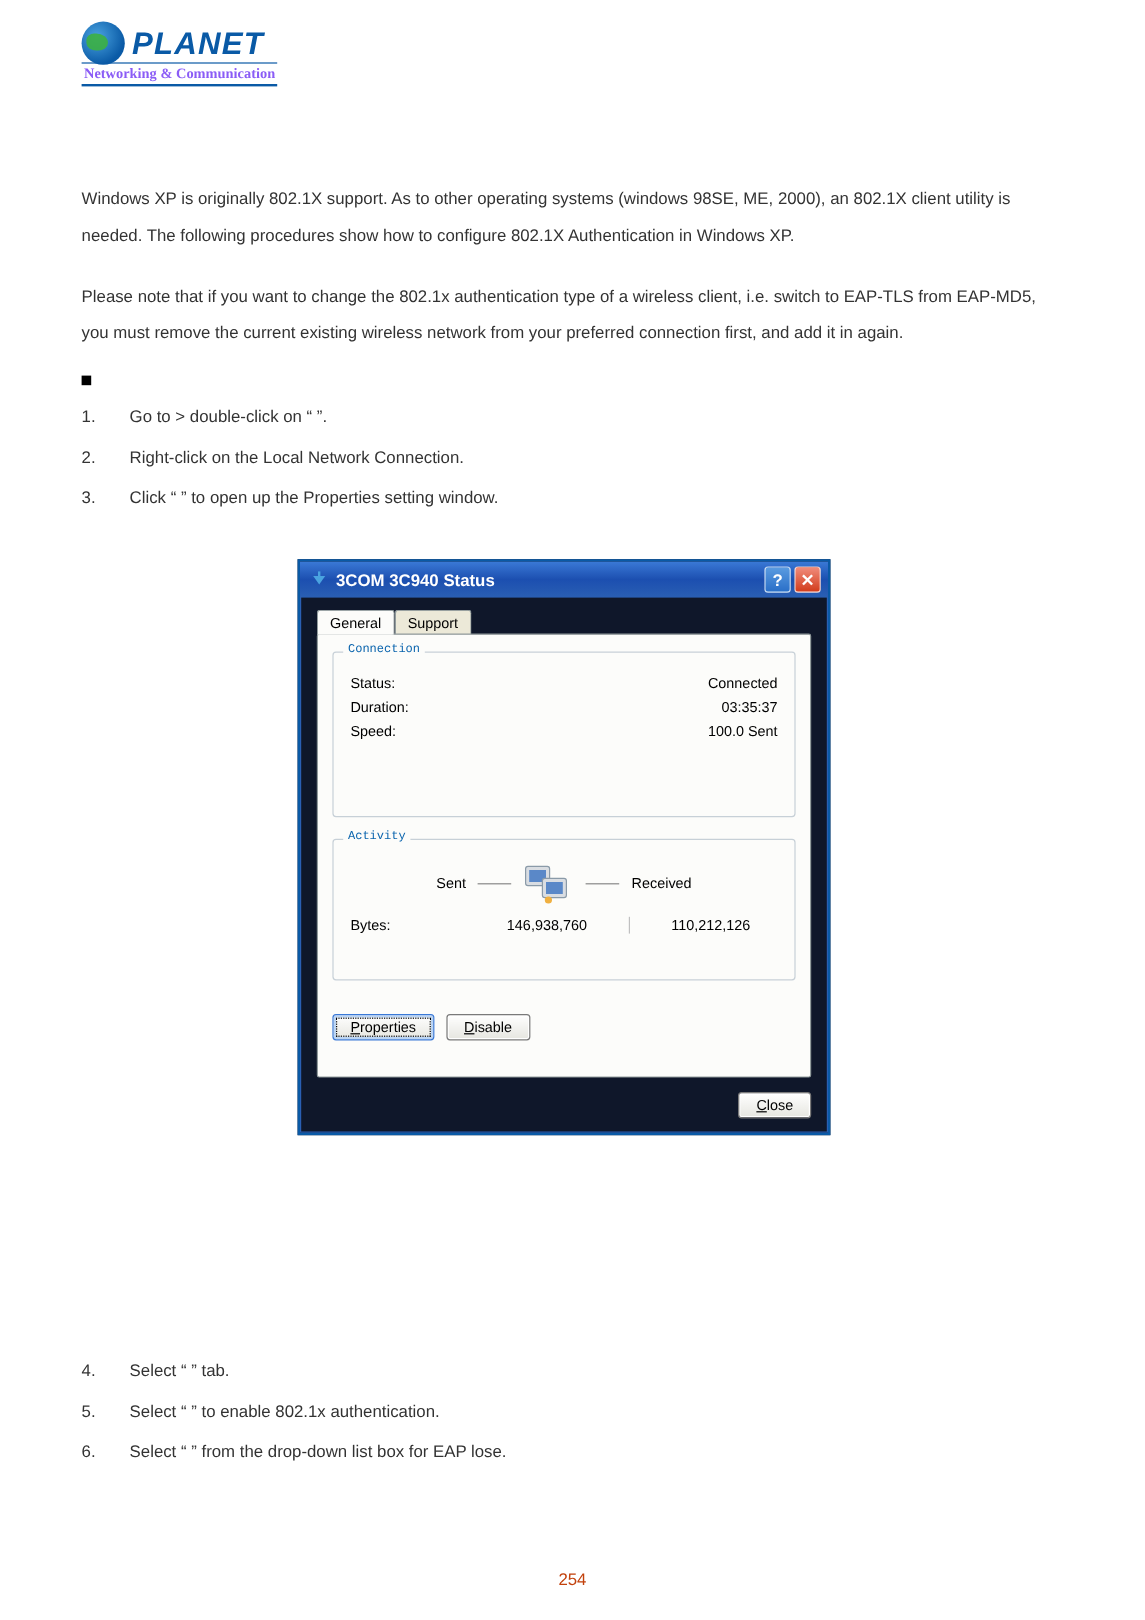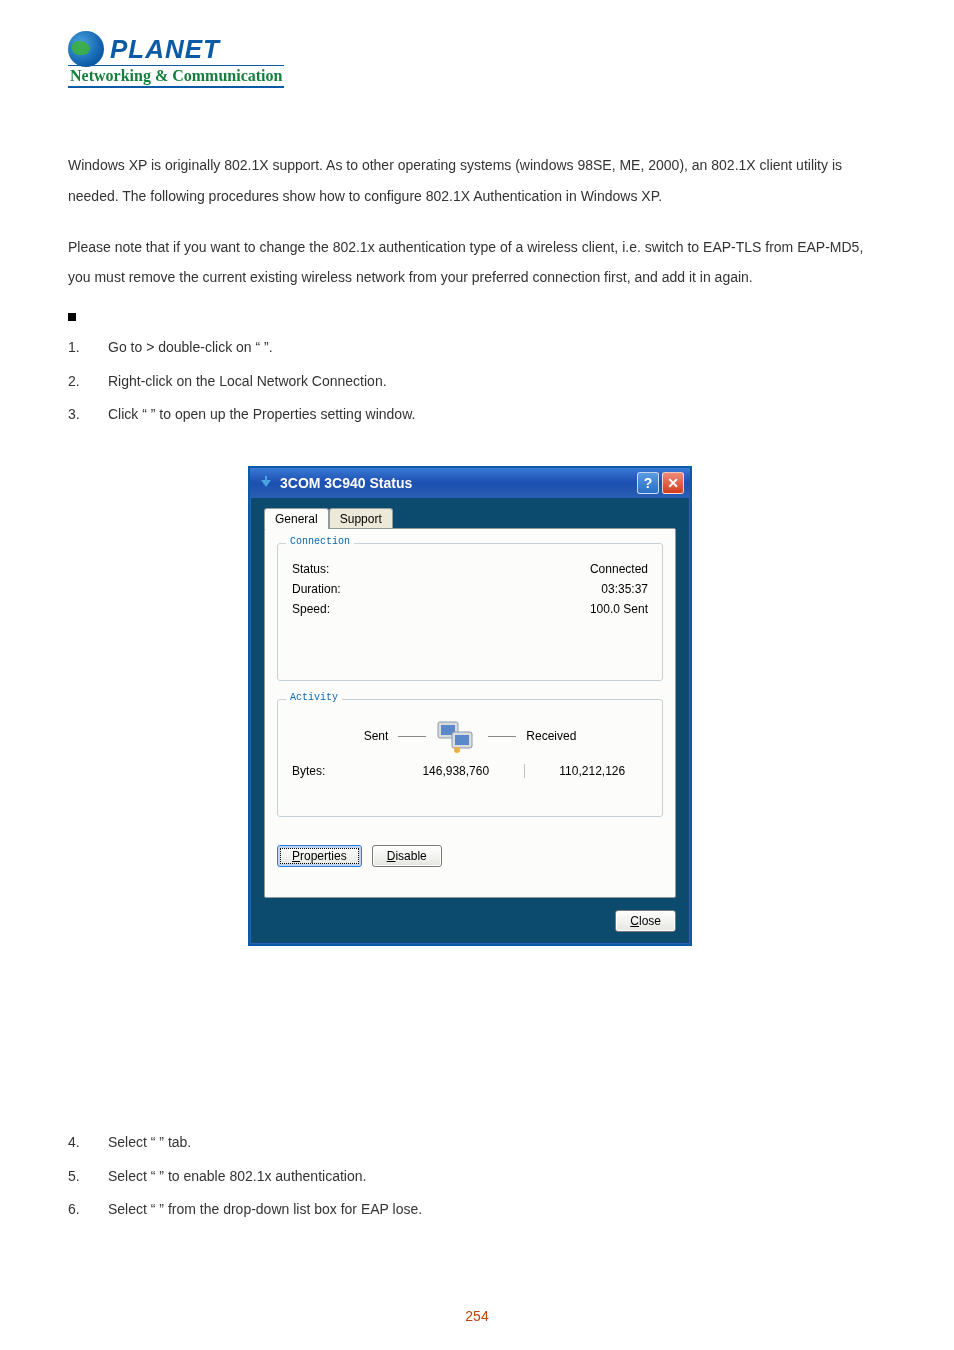--- a/index.html
+++ b/index.html
@@ -1,39 +1,39 @@
 <!DOCTYPE html>
 <html><head>
 <meta charset="utf-8">
 <style>
   * { box-sizing: border-box; margin: 0; padding: 0; }
   body { width: 954px; height: 1350px; font-family: Arial, Helvetica, sans-serif; color: #333; background: #fff; position: relative; }
 
   
-  .logo-wrap { position: absolute; left: 68px; top: 31px; }
+  .logo-wrap { position: absolute; left: 68px; top: 18px; }
   .logo-box { display: flex; flex-direction: column; align-items: flex-start; }
   .logo-top { display: flex; align-items: center; gap: 6px; }
   .logo-globe { width: 36px; height: 36px; border-radius: 50%; background: radial-gradient(circle at 35% 35%, #4aa3e0 0%, #0a5aa6 70%); position: relative; }
   .logo-globe::after { content:""; position:absolute; left:4px; top:10px; width:18px; height:14px; background:#3cb043; border-radius:40% 60% 50% 50%; opacity:.9; }
   .logo-text-main { font-family: Arial Black, Arial, sans-serif; font-weight: 900; font-style: italic; font-size: 26px; letter-spacing: 1px; color: #0a5aa6; }
-  .logo-tag { font-family: Georgia, serif; font-weight: bold; font-size: 16px; color: #15803d; border-bottom: 2px solid #0a5aa6; border-top: 1px solid #0a5aa6; padding: 1px 2px; margin-top: -2px; }
+  .logo-tag { font-family: Georgia, serif; font-weight: bold; font-size: 12px; color: #8b5cf6; border-bottom: 2px solid #0a5aa6; border-top: 1px solid #0a5aa6; padding: 1px 2px; margin-top: -2px; }
 
   
   .content { position: absolute; left: 68px; top: 150px; right: 68px; }
   .para { font-size: 14px; line-height: 2.2; color: #333; margin-bottom: 20px; }
 
   .bullet-row { display:flex; align-items:center; gap:18px; margin: 12px 0 10px 0; }
   .square { width:8px; height:8px; background:#000; }
 
   ol.steps { list-style: none; counter-reset: step; margin-top: 6px; }
   ol.steps > li { counter-increment: step; display:flex; gap: 22px; font-size:14px; line-height: 2.4; }
   ol.steps > li::before { content: counter(step) "."; min-width: 18px; color:#333; }
 
   
-  .dialog { position:absolute; left:248px; top:466px; width:444px; border:2px solid #0a5aa6; background:#0c4a6e; box-shadow: 0 0 0 1px #2a5fb3 inset; }
+  .dialog { position:absolute; left:248px; top:466px; width:444px; border:2px solid #0a5aa6; background:#0f172a; box-shadow: 0 0 0 1px #2a5fb3 inset; }
   .titlebar { height:30px; background: linear-gradient(180deg,#3a79d6 0%, #1c4fb0 50%, #2a5fb3 100%); display:flex; align-items:center; padding:0 6px 0 8px; color:#fff; }
   .title-icon { width:16px; height:16px; margin-right:6px; display:flex; align-items:center; justify-content:center; }
   .title-icon svg { width:14px; height:14px; }
   .title-text { font-family: "Trebuchet MS", Tahoma, sans-serif; font-weight:bold; font-size:14px; flex:1; }
   .title-btns { display:flex; gap:3px; }
   .title-btn { width:22px; height:22px; border-radius:3px; display:flex; align-items:center; justify-content:center; font-family: Tahoma, sans-serif; font-weight:bold; font-size:14px; color:#fff; border:1px solid rgba(255,255,255,.7); }
   .title-btn.help { background: linear-gradient(180deg,#5a9be0,#2a6fc8); }
   .title-btn.close { background: linear-gradient(180deg,#f08b7a,#d23c1c); }
 
   .dlg-body { padding: 10px 14px 12px 14px; font-family: Tahoma, sans-serif; font-size: 12px; color:#000; }

